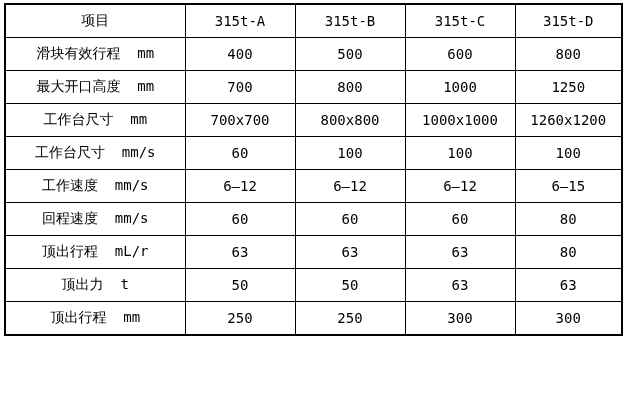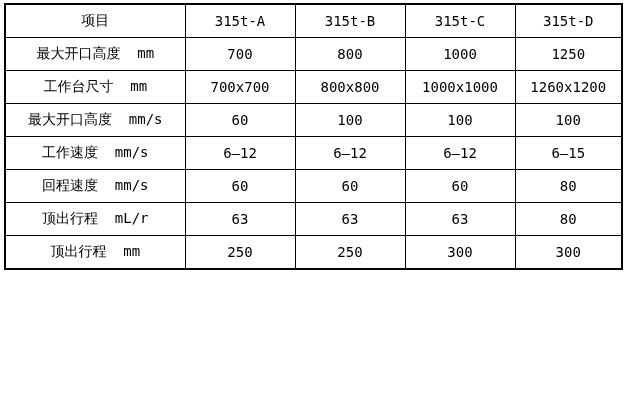--- a/index.html
+++ b/index.html
@@ -58,35 +58,42 @@
       <tr>
         <th class="label">项目</th>
         <th>315t-A</th>
         <th>315t-B</th>
         <th>315t-C</th>
         <th>315t-D</th>
       </tr>
     </thead>
     <tbody>
       <tr>
+        <td class="label">滑块有效行程  mm</td>
+        <td>400</td>
+        <td>500</td>
+        <td>600</td>
+        <td>800</td>
+      </tr>
+      <tr>
         <td class="label">最大开口高度  mm</td>
         <td>700</td>
         <td>800</td>
         <td>1000</td>
         <td>1250</td>
       </tr>
       <tr>
         <td class="label">工作台尺寸  mm</td>
         <td>700x700</td>
         <td>800x800</td>
         <td>1000x1000</td>
         <td>1260x1200</td>
       </tr>
       <tr>
-        <td class="label">最大开口高度  mm/s</td>
+        <td class="label">工作台尺寸  mm/s</td>
         <td>60</td>
         <td>100</td>
         <td>100</td>
         <td>100</td>
       </tr>
       <tr>
         <td class="label">工作速度  mm/s</td>
         <td>6—12</td>
         <td>6—12</td>
         <td>6—12</td>
@@ -100,20 +107,27 @@
         <td>80</td>
       </tr>
       <tr>
         <td class="label">顶出行程  mL/r</td>
         <td>63</td>
         <td>63</td>
         <td>63</td>
         <td>80</td>
       </tr>
       <tr>
+        <td class="label">顶出力  t</td>
+        <td>50</td>
+        <td>50</td>
+        <td>63</td>
+        <td>63</td>
+      </tr>
+      <tr>
         <td class="label">顶出行程  mm</td>
         <td>250</td>
         <td>250</td>
         <td>300</td>
         <td>300</td>
       </tr>
     </tbody>
   </table>
 </div>
 

